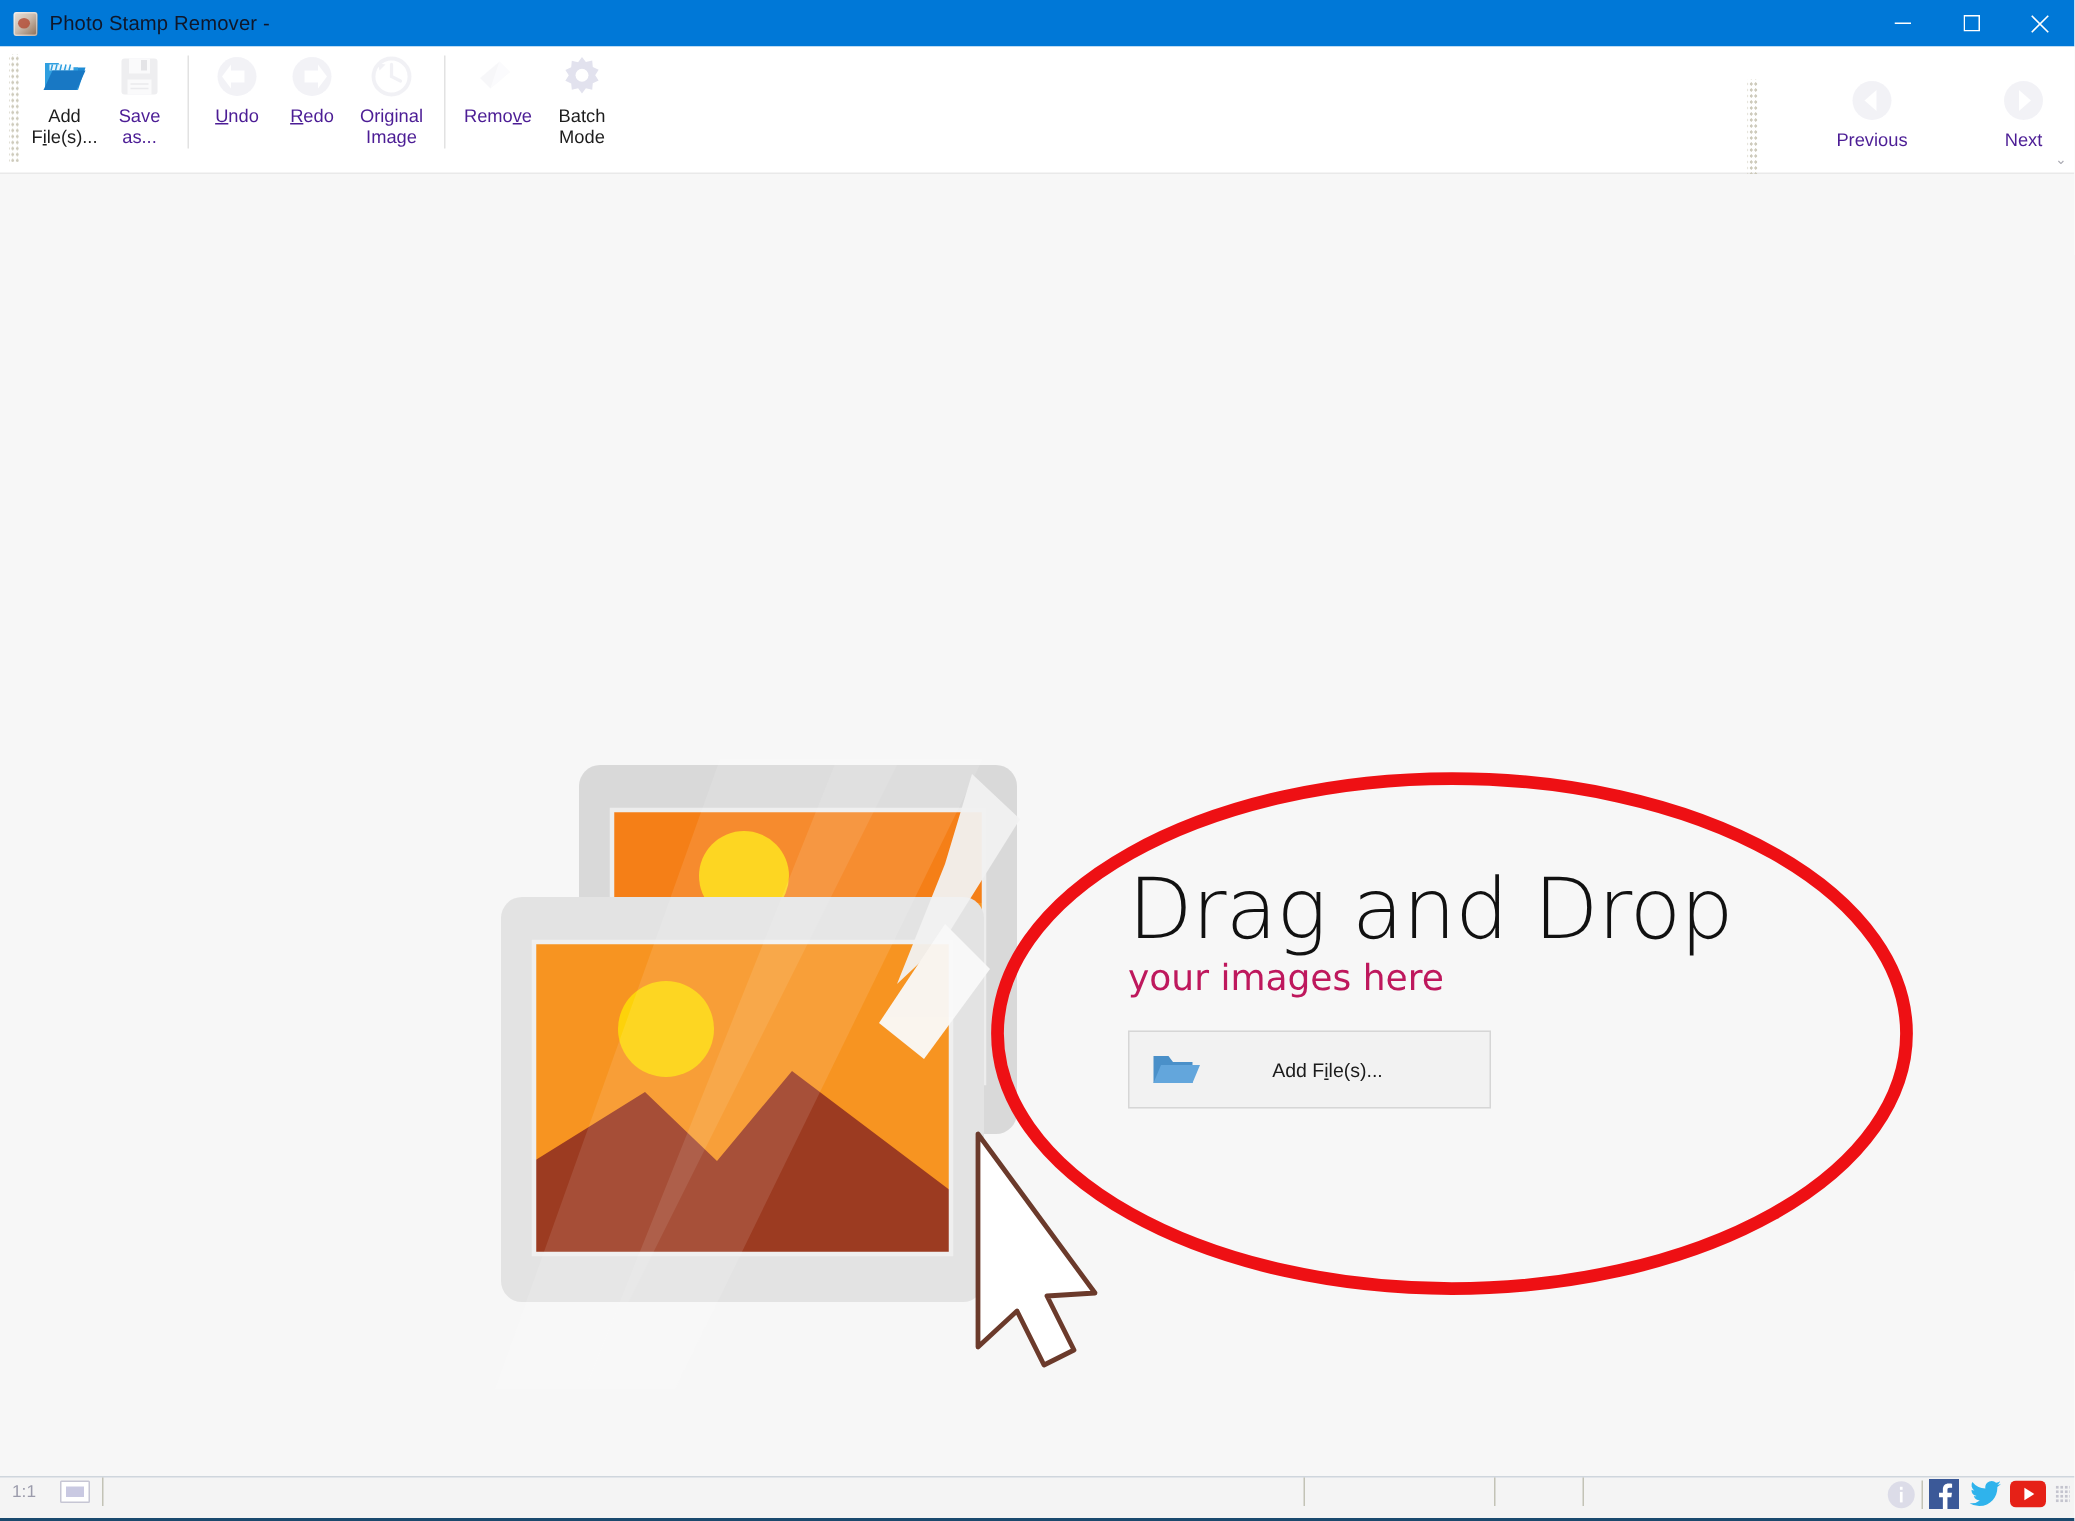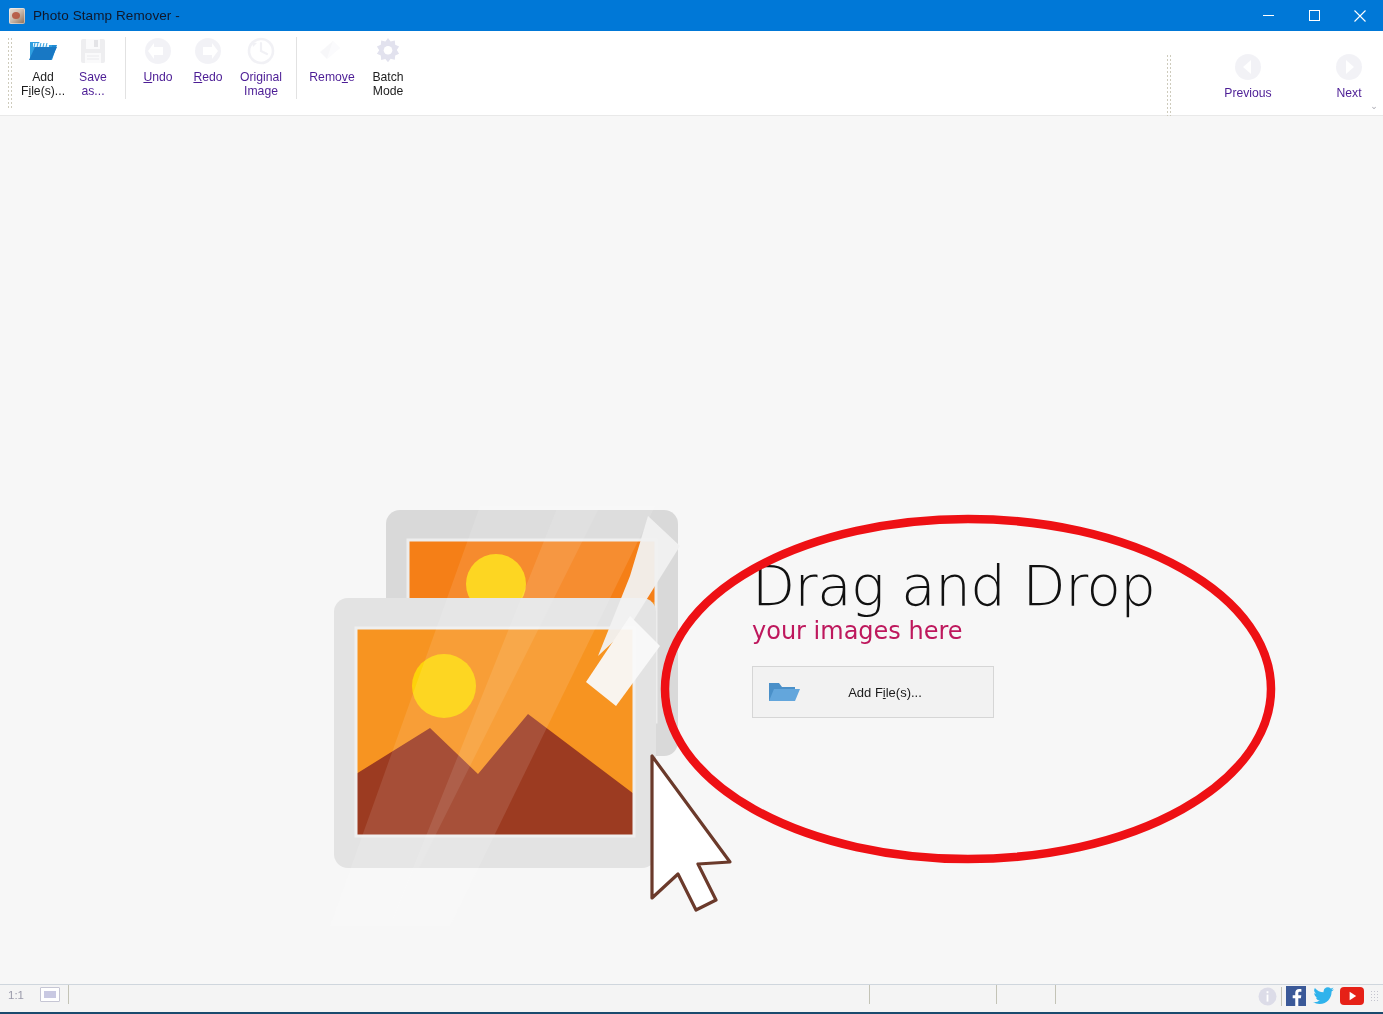--- a/index.html
+++ b/index.html
@@ -197,21 +197,21 @@
   }
   .illustration {
     position: absolute;
     left: 0; top: 0;
     width: 420px;
     height: 420px;
   }
   .dropzone-text {
     position: absolute;
     left: 422px;
-    top: 50px;
+    top: 71px;
     width: 460px;
   }
   .drag-title {
     font-family: "DejaVu Sans", sans-serif;
     font-weight: 300;
     font-size: 56px;
     line-height: 60px;
     color: #111111;
     letter-spacing: -0.5px;
     white-space: nowrap;

